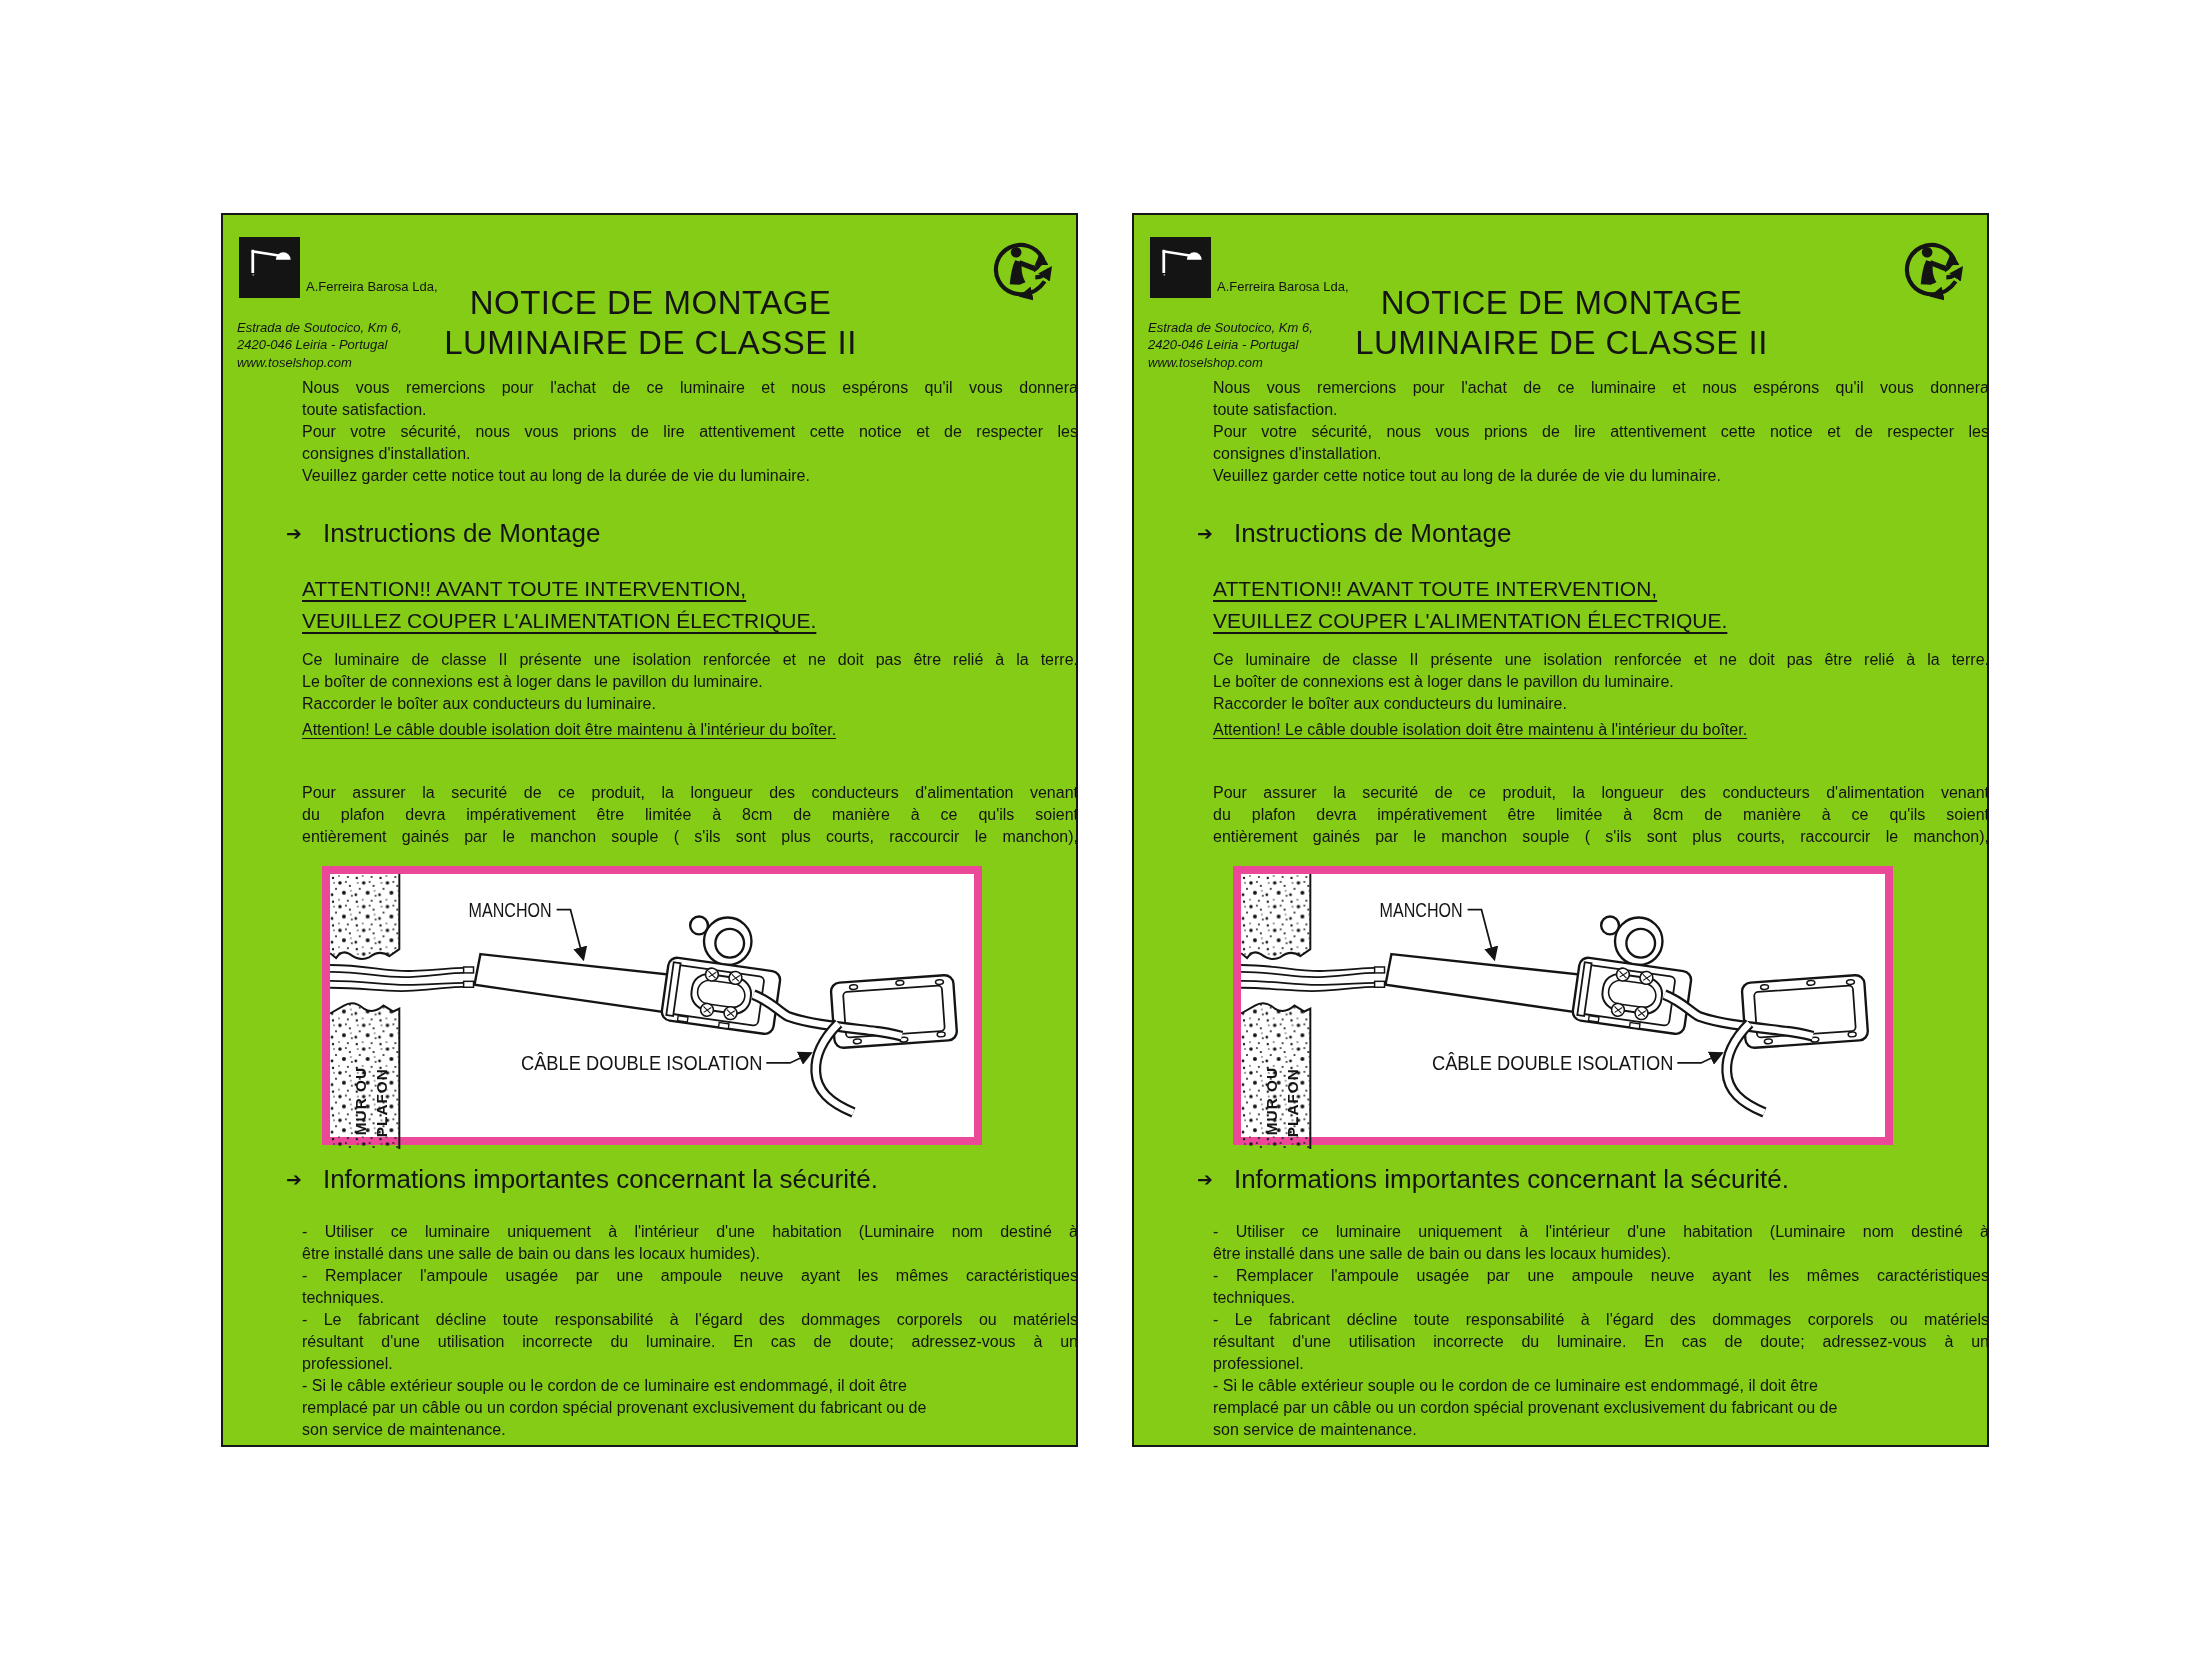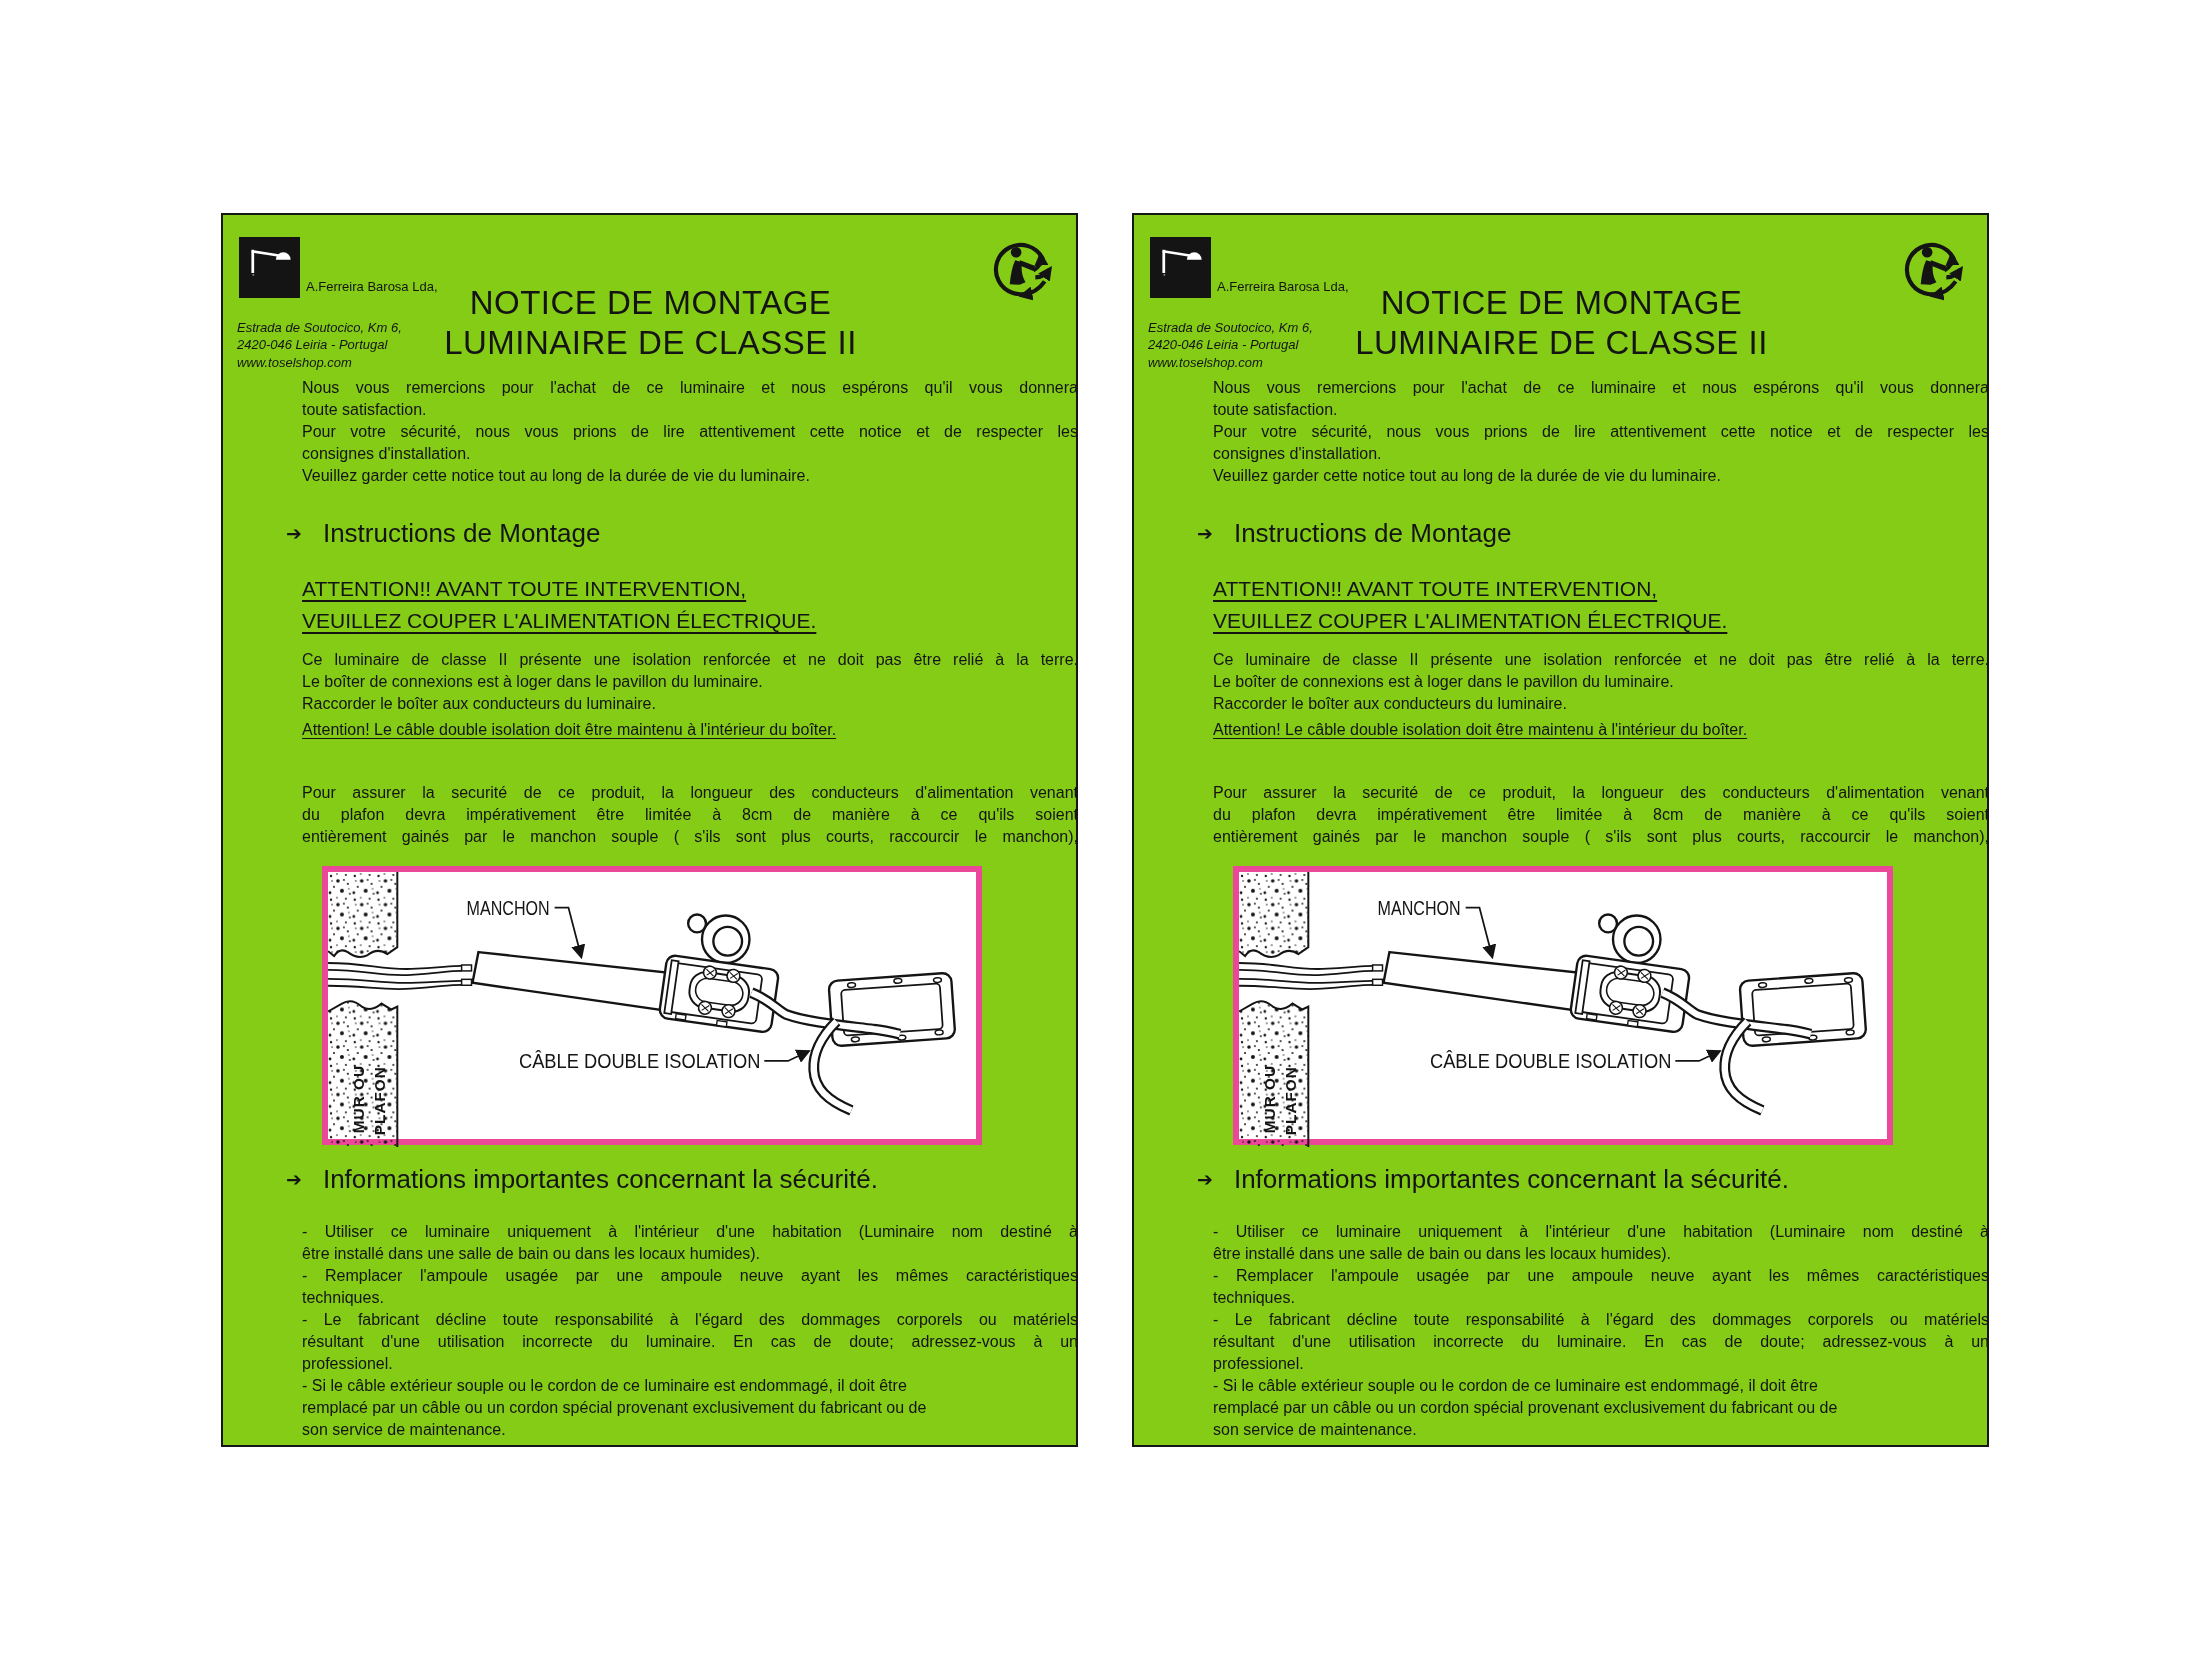--- a/index.html
+++ b/index.html
@@ -32,21 +32,21 @@
   .warning{top:358px;text-align:left;font-size:21px;line-height:32px;}
   .warning span{text-decoration:underline;text-underline-offset:4px;text-decoration-thickness:1.5px;}
   .para1{top:434px;}
   .attn{top:504px;font-size:16px;}
   .attn span{text-decoration:underline;text-underline-offset:3px;}
   .para3{top:567px;}
   .bullets{top:1006px;line-height:22px;}
 
   
   .diagram{position:absolute;left:99px;top:651px;width:660px;height:279px;box-sizing:border-box;
-           border:6px solid #ec4899;background:#fff;}
+           border:8px solid #ec4899;background:#fff;}
   .diagram svg{display:block;}
   svg text{fill:#141414;}
 </style>
 </head>
 <body>
 
 <div class="page p-left">
 
   <div class="hdr">
     <svg class="logo" viewBox="0 0 62 62">

